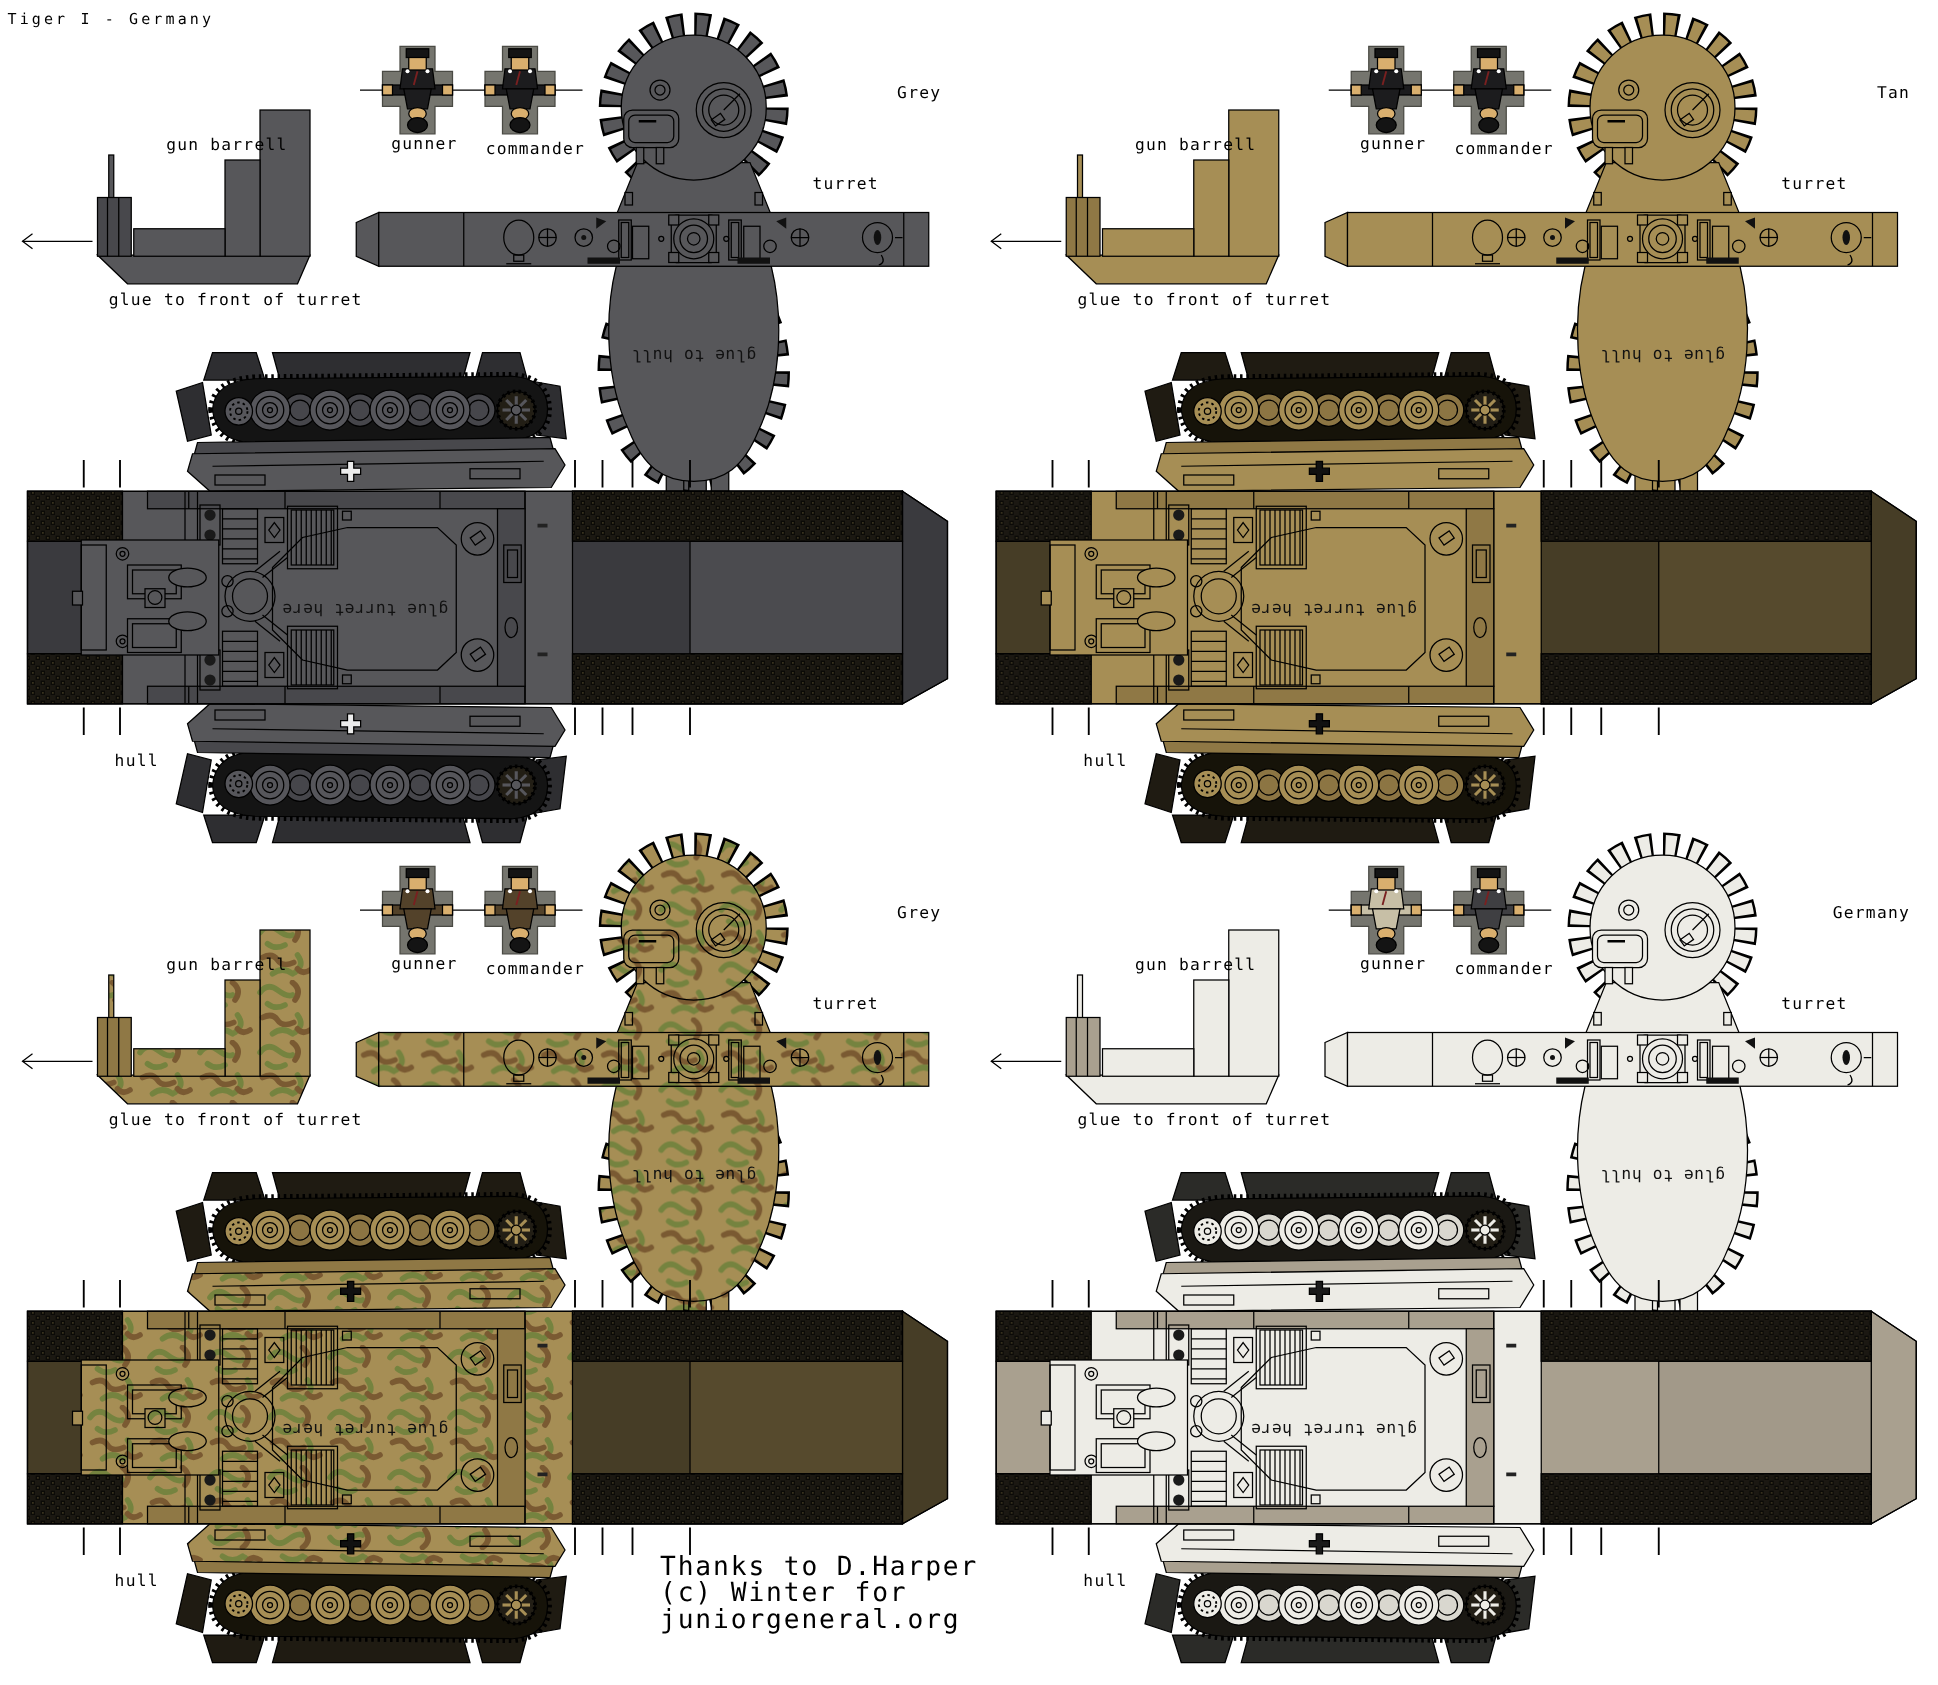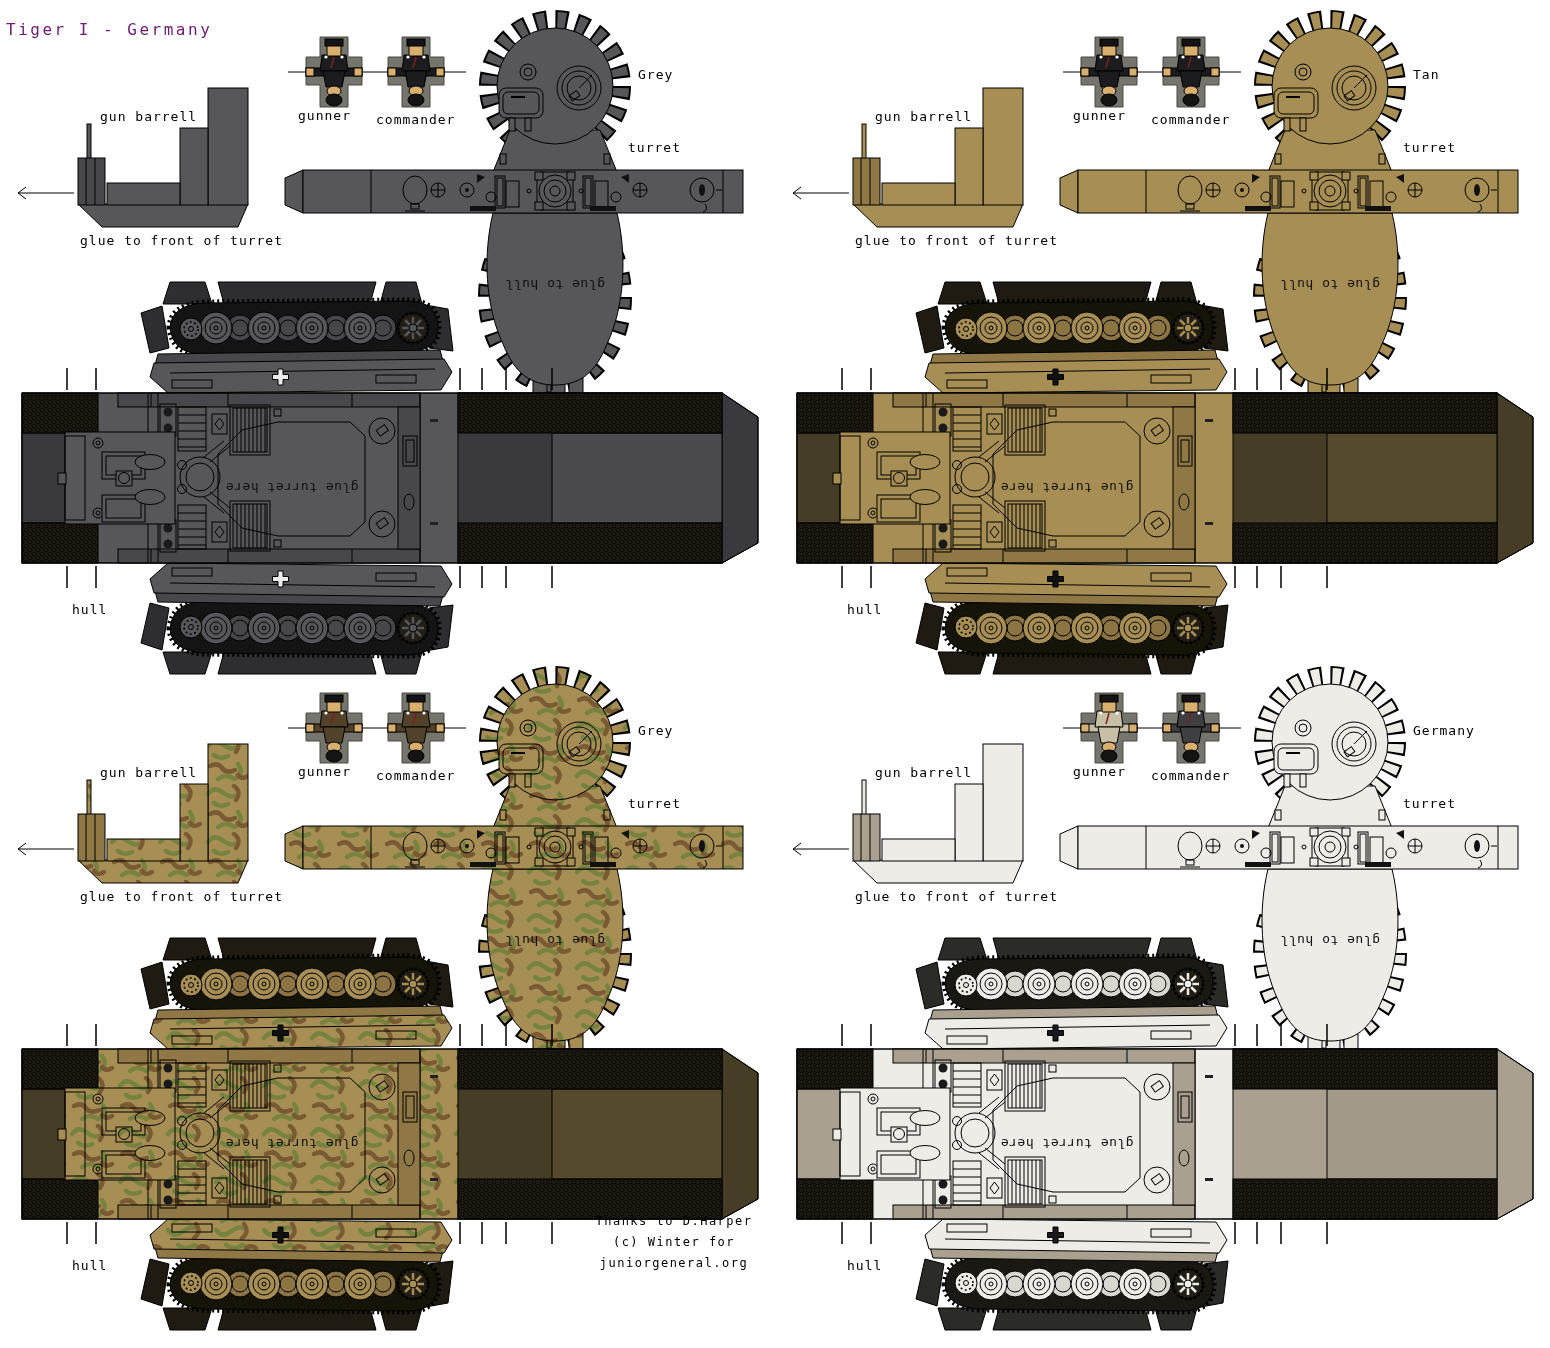--- a/index.html
+++ b/index.html
@@ -1,30 +1,30 @@
 <!DOCTYPE html>
 <html><head>
 <meta charset="utf-8">
 <style>
   html,body{margin:0;padding:0;background:#fff}
   #sheet{position:relative;width:1550px;height:1348px;background:#fff;overflow:hidden;
          font-family:"DejaVu Sans Mono",monospace}
   .q{position:absolute;width:775px;height:692px}
   .q svg{position:absolute;left:0;top:0}
-  .lbl{position:absolute;font-size:13px;letter-spacing:1px;color:#000;text-align:left;white-space:nowrap}
+  .lbl{position:absolute;font-size:13px;letter-spacing:1px;color:#000;text-align:right;white-space:nowrap}
   .lbl-barrel{left:100px;top:109px;width:130px}
   .lbl-gluefront{left:80px;top:233px;width:210px}
   .lbl-gunner{left:298px;top:108px;width:68px}
   .lbl-commander{left:376px;top:112px;width:92px}
   .lbl-name{left:638px;top:67px;width:115px}
   .lbl-turret{left:628px;top:140px;width:75px}
   .lbl-hull{left:72px;top:602px;width:55px}
-  #title{position:absolute;left:6px;top:20px;font-size:16px;letter-spacing:2.5px;color:#701a75;white-space:nowrap}
-  #credit{position:absolute;left:528px;top:1211px;width:292px;text-align:center;
-          font-size:12px;letter-spacing:1.5px;line-height:21px;color:#000}
+  #title{position:absolute;left:6px;top:8px;font-size:12px;letter-spacing:2.5px;color:#000000;white-space:nowrap}
+  #credit{position:absolute;left:528px;top:1243px;width:292px;
+          font-size:21px;letter-spacing:1.5px;line-height:21px;color:#000}
   
   .o{stroke:#000;stroke-width:1}
   .fb{fill:var(--base)} .fa{fill:var(--accent)} .fw{fill:var(--wing)}
   .fw2{fill:var(--wing2)} .ft{fill:var(--tab)} .nf{fill:none}
   text.pt{font-family:"DejaVu Sans Mono",monospace;font-size:13px;fill:#111;letter-spacing:0.5px}
 </style>
 </head>
 <body>
 
 <div id="sheet">

